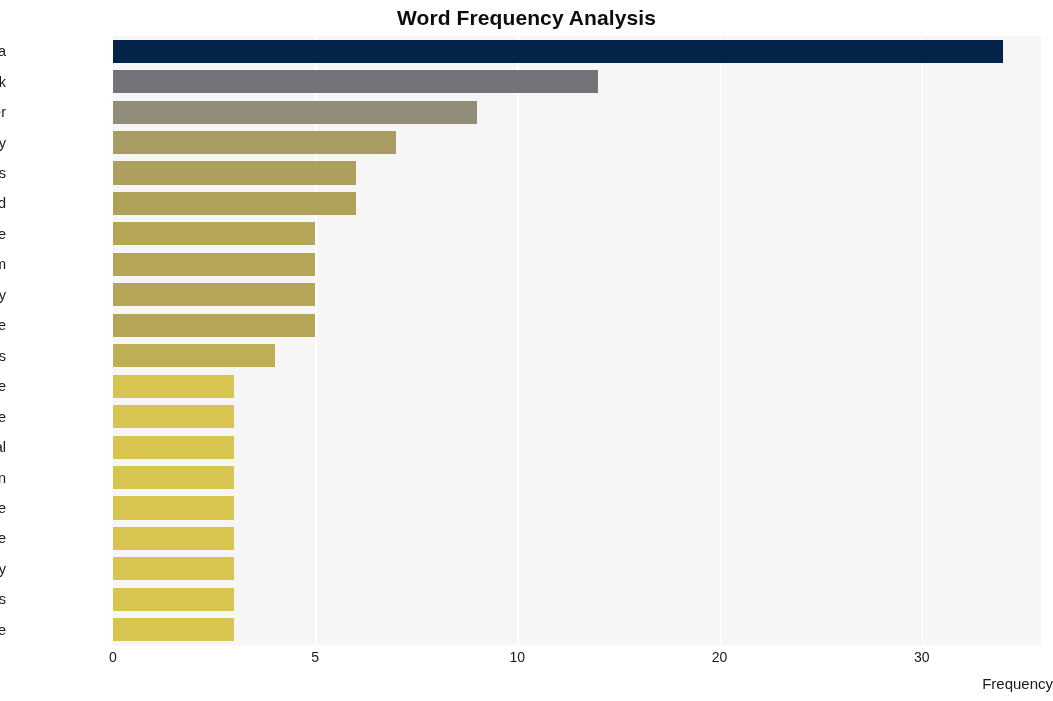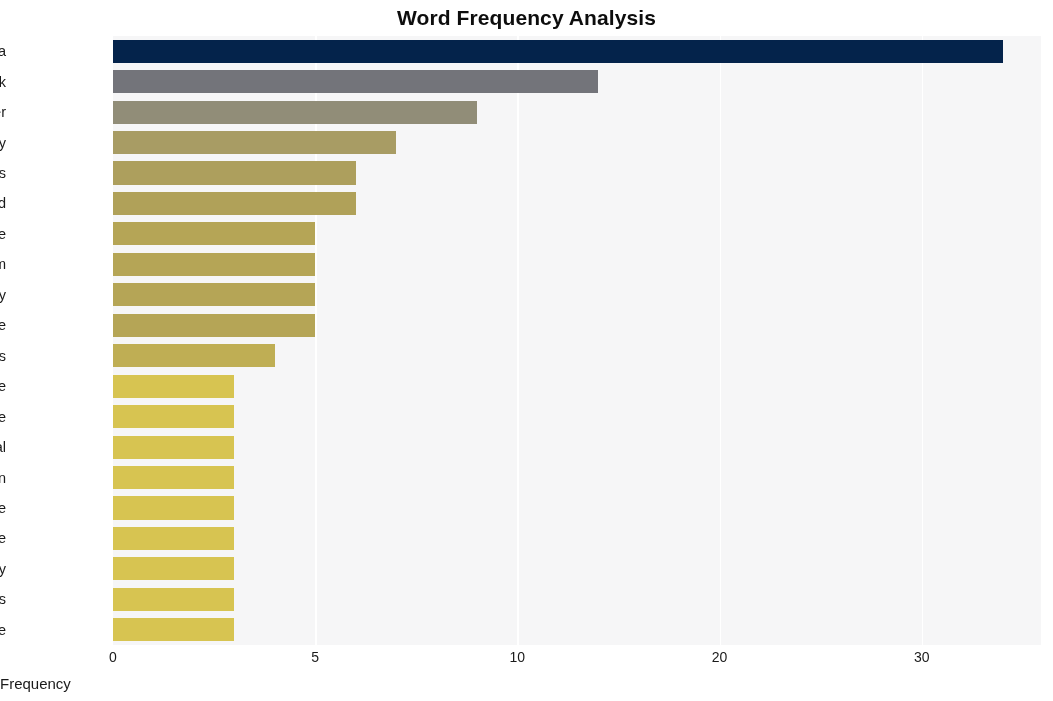--- a/index.html
+++ b/index.html
@@ -72,21 +72,21 @@
     font-size: 14px;
     color: #1a1a1a;
     transform: translateX(-50%);
     line-height: 1;
   }
   #xaxis-title {
     position: absolute;
     left: 0;
     top: 675px;
     width: 1053px;
-    text-align: left;
+    text-align: right;
     font-size: 15px;
     color: #1a1a1a;
   }
 </style>
 </head>
 <body>
 
 <div id="figure">
 
   <div id="chart-title">Word Frequency Analysis</div>

